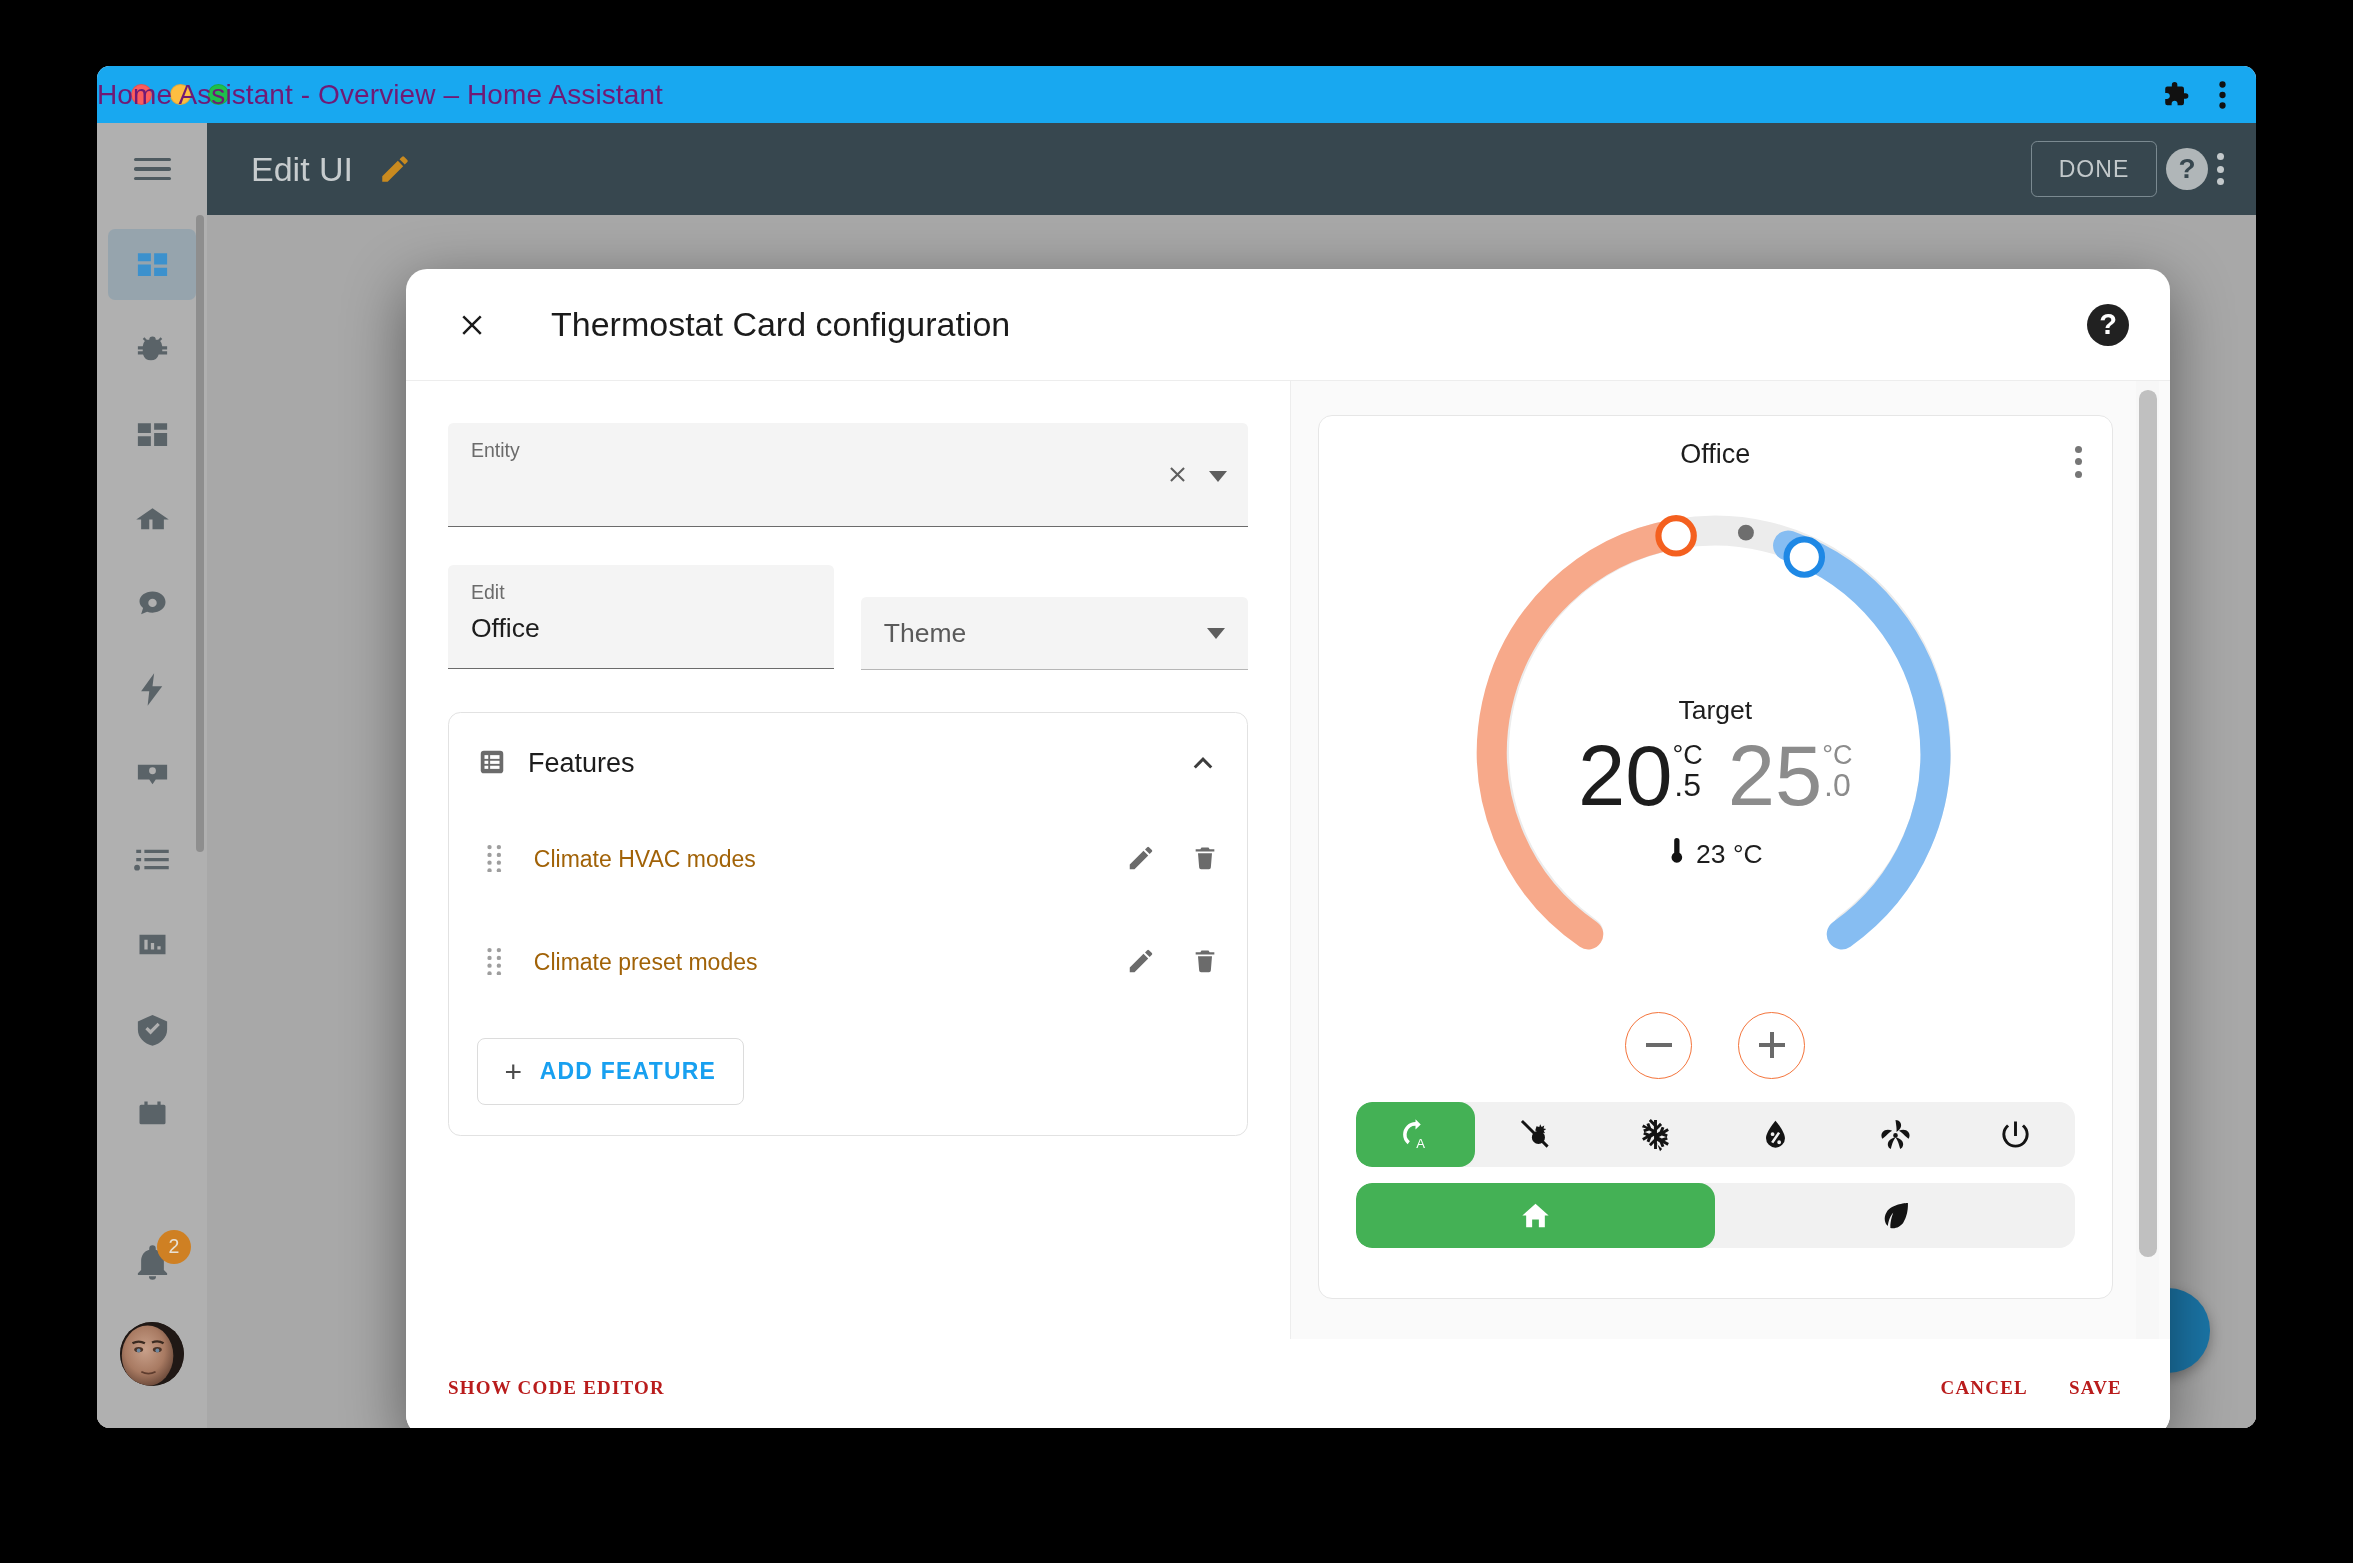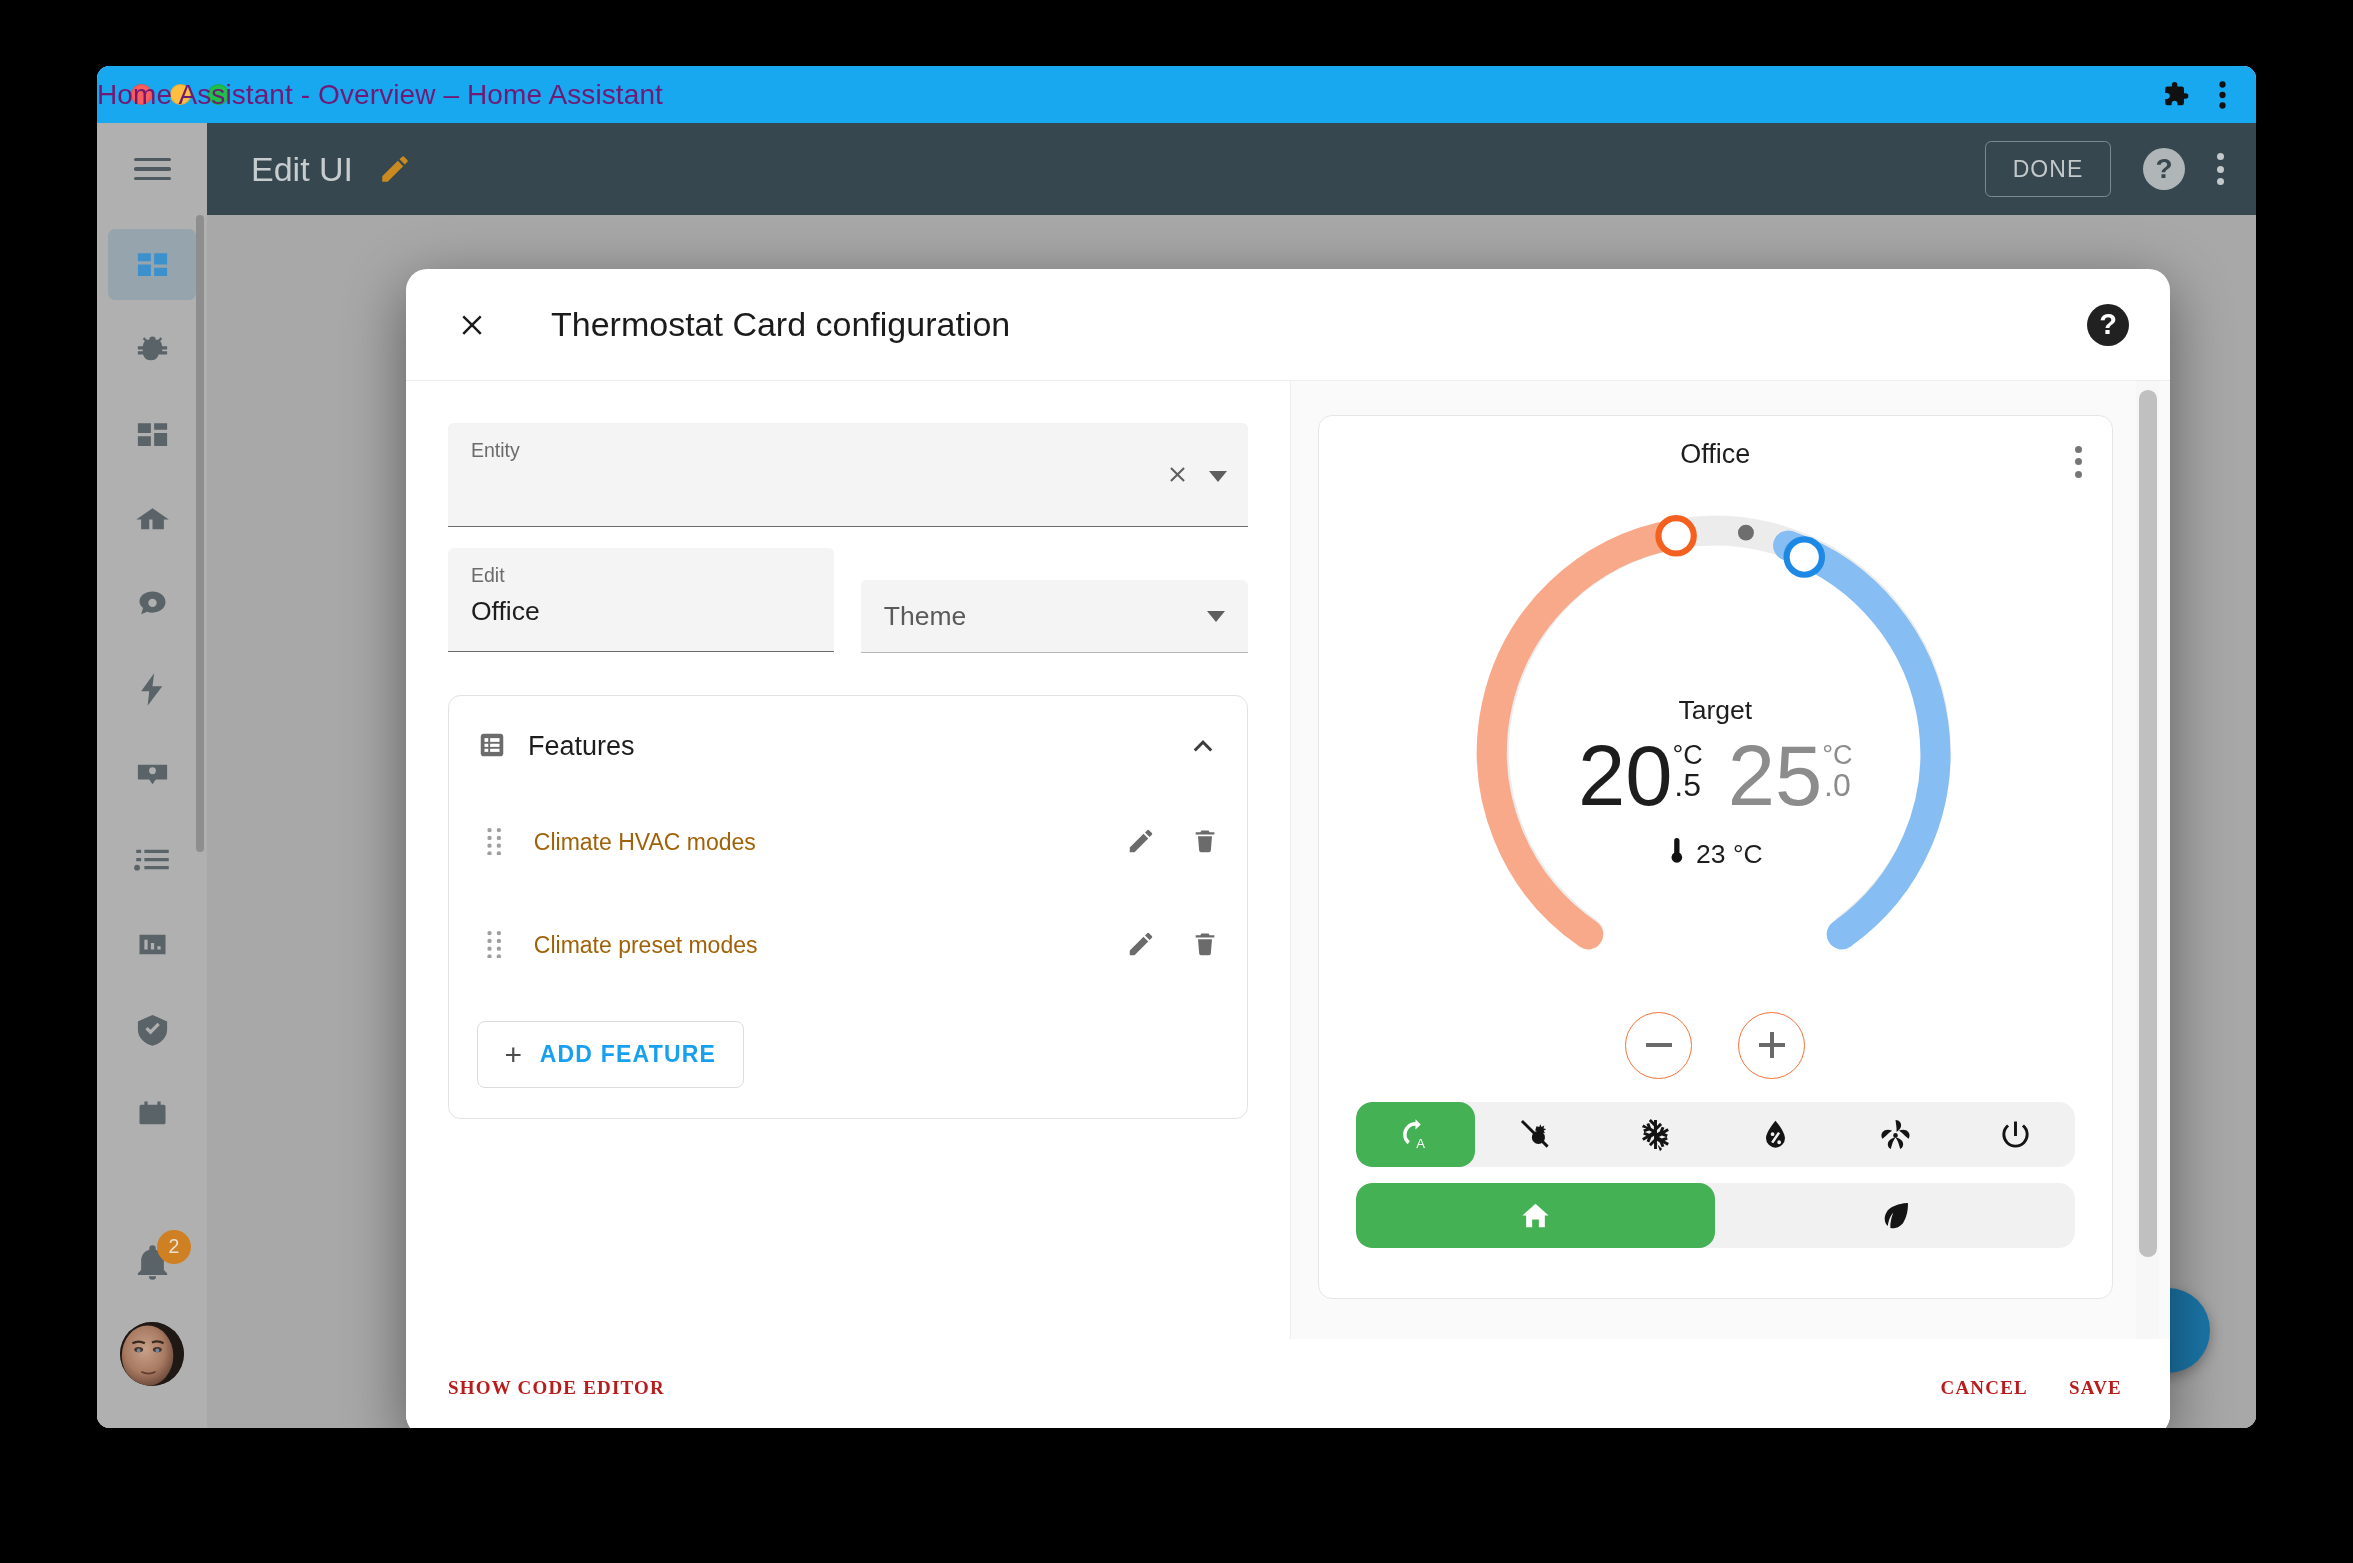--- a/index.html
+++ b/index.html
@@ -106,21 +106,21 @@
   #main { flex: 1; position: relative; background: #a8a8a8; }
   #topbar {
     position: absolute; top: 0; left: 0; right: 0; height: 92px;
     background: #37474f; display: flex; align-items: center;
   }
   #edit-ui-title {
     margin-left: 44px; font-size: 34px; color: #c7ccce; font-weight: 400;
   }
   #pencil-top { margin-left: 25px; display: flex; align-items: center; }
   #topbar-right {
-    position: absolute; right: 32px; display: flex; align-items: center; gap: 32px;
+    position: absolute; right: 32px; display: flex; align-items: center; gap: 9px;
   }
   #done-btn {
     border: 0.9px solid #7b8a91; border-radius: 6.2px;
     color: #c3c9cb; font-size: 23px; letter-spacing: 1.1px;
     padding: 13.3px 26.5px; background: transparent;
     font-family: inherit; cursor: pointer;
   }
   #help-top {
     width: 42px; height: 42px; border-radius: 50%; background: #b0b6b8;
     color: #37474f; font-size: 28px; font-weight: bold;
@@ -194,21 +194,21 @@
   .field {
     background: #f4f4f4;
     border-bottom: 1.8px solid #6b6b6b;
     border-radius: 5.3px 5.3px 0 0;
     position: relative;
     height: 104px;
     padding: 16px 19.5px 0 23px;
   }
   .field .lbl { font-size: 19.5px; color: #6b6b6b; }
   .field .val { font-size: 26.5px; color: #1d1d1d; margin-top: 8.8px; }
-  #entity-field { margin-bottom: 21px; }
+  #entity-field { margin-bottom: 38px; }
   #entity-actions {
     position: absolute; right: 21px; top: 39px;
     display: flex; align-items: center; gap: 19.5px;
   }
   .caret { width: 0; height: 0; border-left: 9.7px solid transparent;
            border-right: 9.7px solid transparent; border-top: 11.5px solid #5e5e5e; }
 
   #row2 { display: flex; gap: 26.5px; }
   #name-field { width: 485px; }
   #theme-field {

